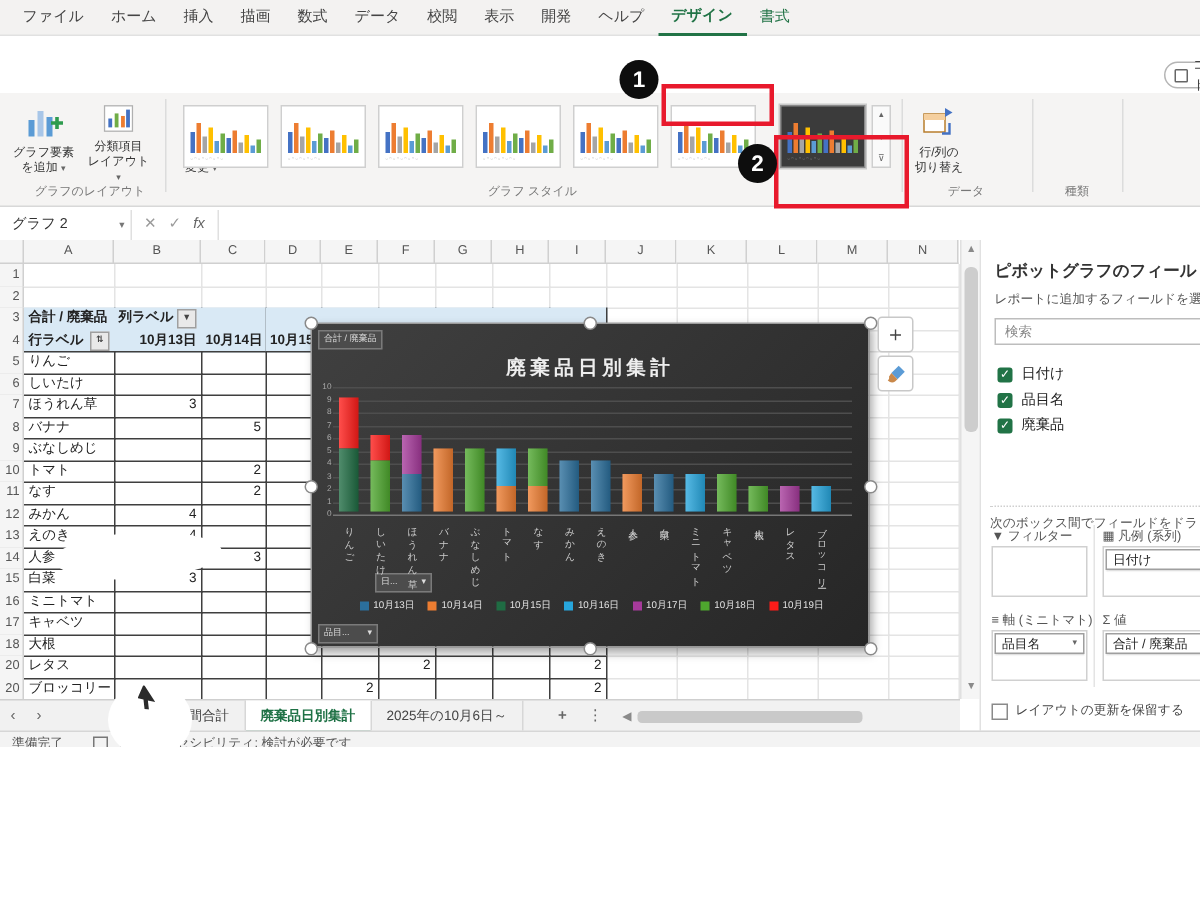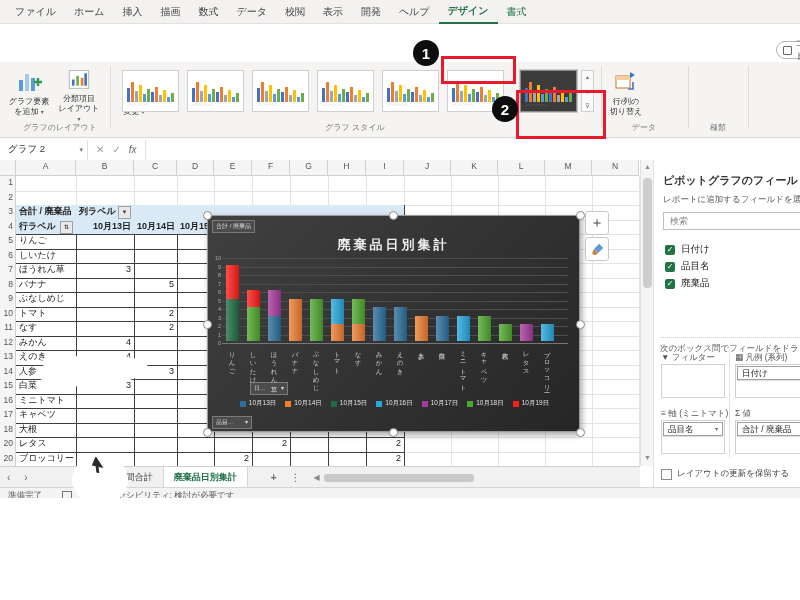--- a/index.html
+++ b/index.html
@@ -805,20 +805,21 @@
     <span>レイアウトの更新を保留する</span>
   </div>
 
   <div id="tabbar" class="abs">
     <span class="nav">‹</span>
     <span class="nav">›</span>
     <span class="stab" style="width:46px;"></span>
     <span id="sheettabs" style="display:flex;">
         <span class="stab">1週間合計</span>
         <span class="stab active">廃棄品日別集計</span>
+        <span class="stab">2025年の10月6日～</span>
       </span>
     <span class="nav" style="margin-left:16px;font-weight:bold;">+</span>
     <span class="nav">⋮</span>
     <span style="margin-left:6px;color:#8a8a8a;font-size:8px;">◀</span>
     <span style="display:inline-block;width:150px;height:8px;background:#c9c9c9;border-radius:3px;margin-left:4px;"></span>
   </div>
 
   <div id="statusbar" class="abs">
     <span class="st" style="left:8px;">準備完了</span>
     <span class="sticon" style="left:62px;"></span>

